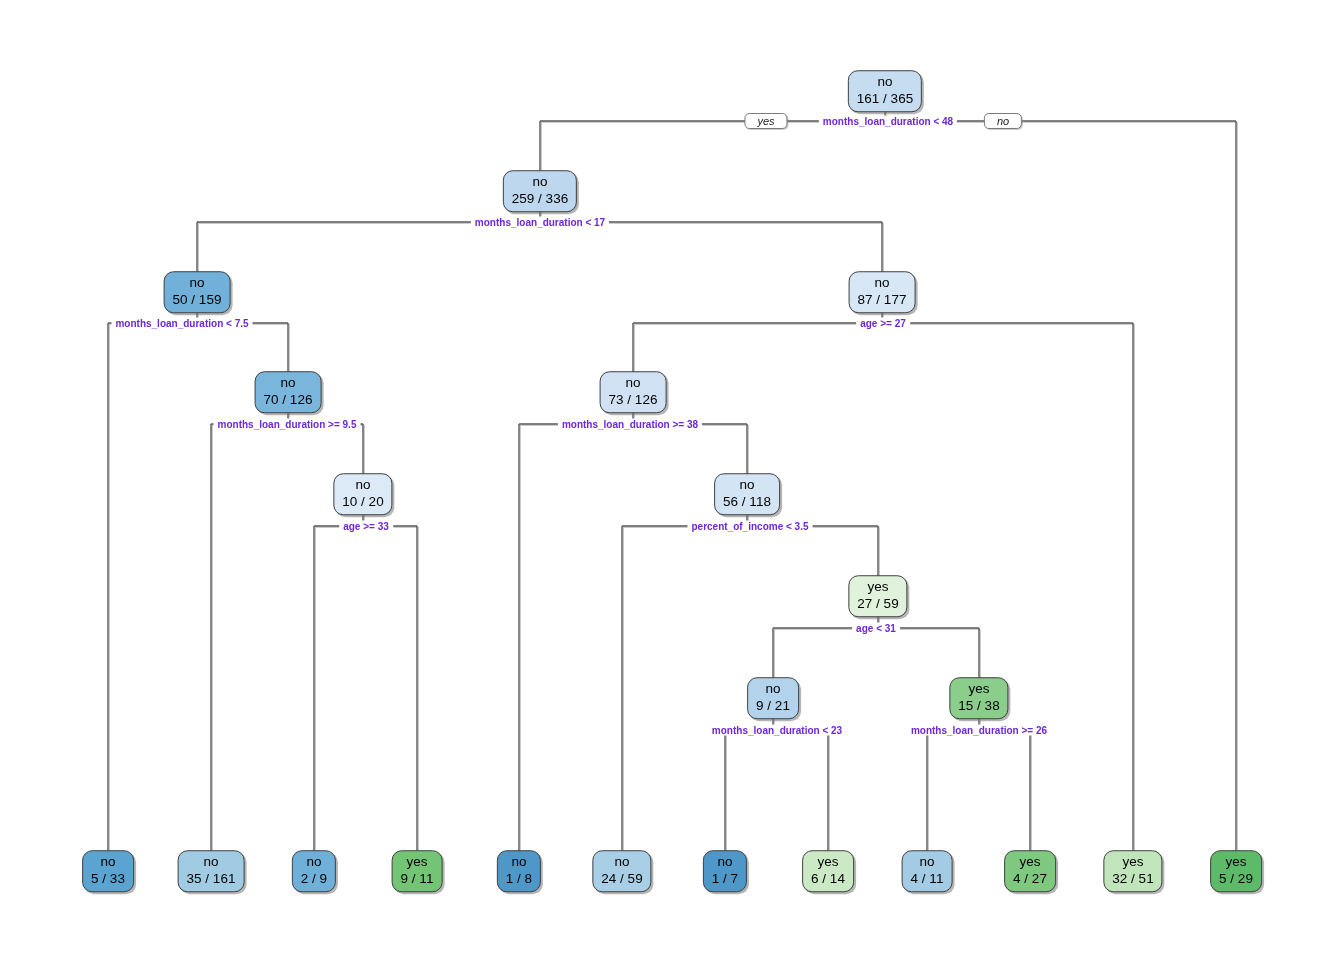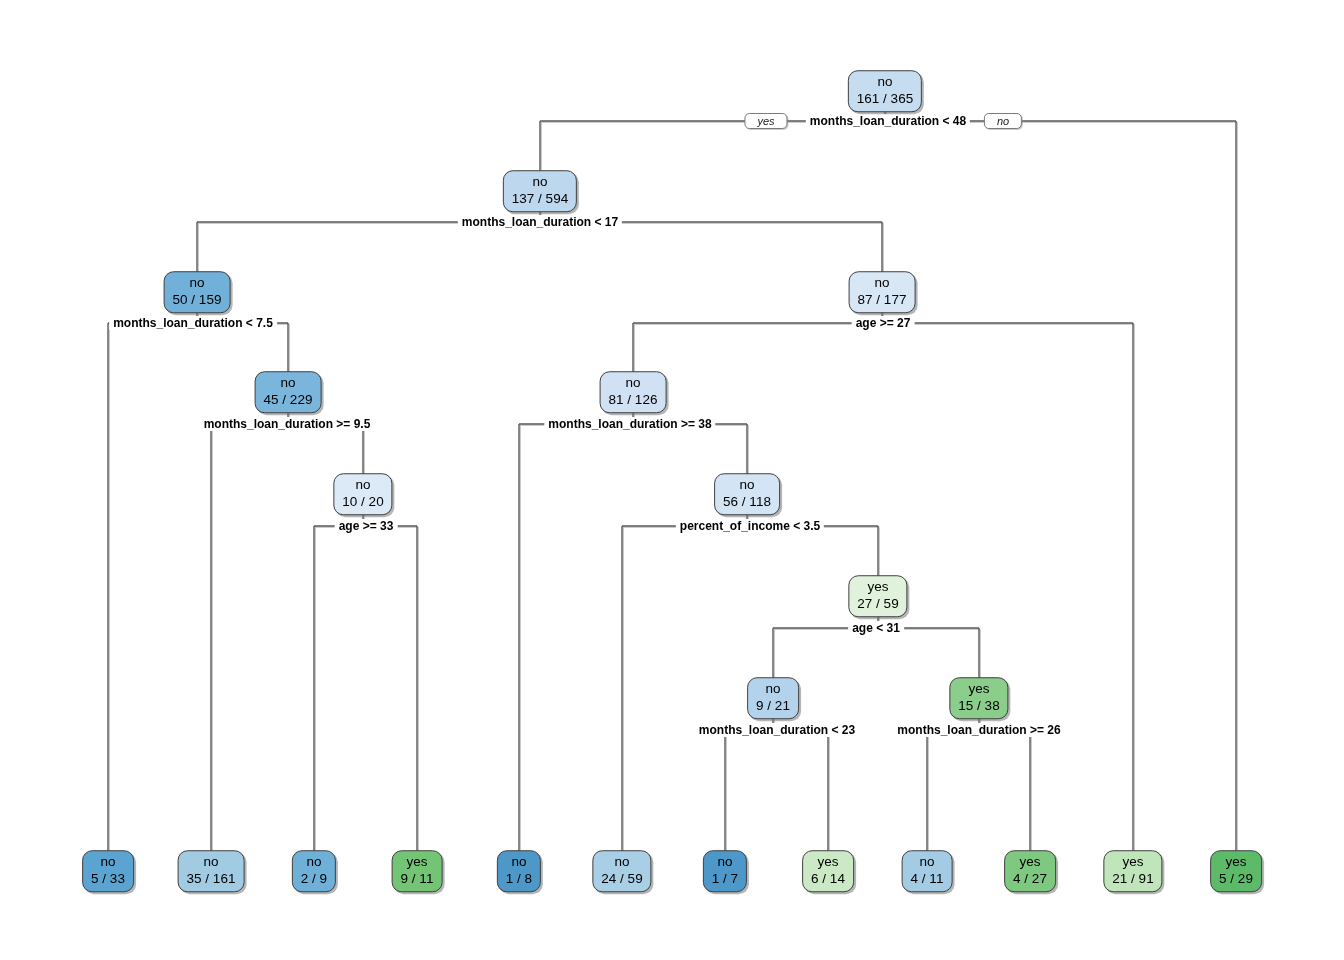--- a/index.html
+++ b/index.html
@@ -11,21 +11,21 @@
   .node{
     position:absolute;transform:translate(-50%,-50%);
     border:1.4px solid #3f3f3f;border-radius:10px;
     padding:2px 8px 3px 8px;text-align:center;white-space:nowrap;
     font-size:13.5px;line-height:1.28;color:#000;background:#fff;
     box-shadow:2px 2px 0 rgba(120,120,120,.55);
     z-index:3;
   }
   .split{
     position:absolute;transform:translate(-50%,-50%);
-    font-size:12px;font-weight:bold;color:#000000;background:#ffffff;
+    font-size:10px;font-weight:bold;color:#6d28d9;background:#ffffff;
     padding:0 4px;white-space:nowrap;z-index:2;
   }
   .elabel{
     position:absolute;transform:translate(-50%,-50%);
     font-size:11px;font-style:italic;color:#222;background:#ffffff;
     border:1px solid #7a7a7a;border-radius:5px;padding:1px 12px;
     white-space:nowrap;z-index:2;box-shadow:1px 1px 0 rgba(140,140,140,.45);
   }
 </style>
 </head>
@@ -57,60 +57,60 @@
                M633 411 V424 M519 424 H747 M519 424 V852 M747 424 V475
                M747 513 V526 M622 526 H878 M622 526 V852 M878 526 V577
                M878 615 V628 M773 628 H979 M773 628 V679 M979 628 V679
                M773 717 V730 M725 730 H828 M725 730 V852 M828 730 V852
                M979 717 V730 M927 730 H1030 M927 730 V852 M1030 730 V852"></path>
     </g>
   </svg>
 
   <div class="split" style="left:888px;top:121px">months_loan_duration &lt; 48</div>
   <div class="split" style="left:540px;top:222px">months_loan_duration &lt; 17</div>
-  <div class="split" style="left:193px;top:323px">months_loan_duration &lt; 7.5</div>
+  <div class="split" style="left:182px;top:323px">months_loan_duration &lt; 7.5</div>
   <div class="split" style="left:883px;top:323px">age &gt;= 27</div>
   <div class="split" style="left:287px;top:424px">months_loan_duration &gt;= 9.5</div>
   <div class="split" style="left:630px;top:424px">months_loan_duration &gt;= 38</div>
   <div class="split" style="left:366px;top:526px">age &gt;= 33</div>
   <div class="split" style="left:750px;top:526px">percent_of_income &lt; 3.5</div>
   <div class="split" style="left:876px;top:628px">age &lt; 31</div>
   <div class="split" style="left:777px;top:730px">months_loan_duration &lt; 23</div>
   <div class="split" style="left:979px;top:730px">months_loan_duration &gt;= 26</div>
 
   <div class="elabel" style="left:766px;top:121px">yes</div>
   <div class="elabel" style="left:1003px;top:121px">no</div>
 
   <div class="node" style="left: 885px; top: 91px; background: rgb(197, 220, 241);">
     <div>no</div>
     <div>161 / 365</div>
   </div>
   <div class="node" style="left: 540px; top: 191px; background: rgb(189, 215, 238);">
     <div>no</div>
-    <div>137 / 594</div>
+    <div>259 / 336</div>
   </div>
   <div class="node" style="left: 197px; top: 292px; background: rgb(112, 176, 217);">
     <div>no</div>
     <div>50 / 159</div>
   </div>
   <div class="node" style="left: 882px; top: 292px; background: rgb(216, 231, 246);">
     <div>no</div>
     <div>87 / 177</div>
   </div>
   <div class="node" style="left: 288px; top: 392px; background: rgb(122, 181, 220);">
     <div>no</div>
-    <div>45 / 229</div>
+    <div>70 / 126</div>
   </div>
   <div class="node" style="left: 363px; top: 494px; background: rgb(220, 233, 247);">
     <div>no</div>
     <div>10 / 20</div>
   </div>
   <div class="node" style="left: 633px; top: 392px; background: rgb(207, 225, 243);">
     <div>no</div>
-    <div>81 / 126</div>
+    <div>73 / 126</div>
   </div>
   <div class="node" style="left: 747px; top: 494px; background: rgb(211, 228, 244);">
     <div>no</div>
     <div>56 / 118</div>
   </div>
   <div class="node" style="left: 878px; top: 596px; background: rgb(225, 242, 220);">
     <div>yes</div>
     <div>27 / 59</div>
   </div>
   <div class="node" style="left: 773px; top: 698px; background: rgb(179, 211, 236);">
@@ -157,20 +157,20 @@
   <div class="node" style="left: 927px; top: 871px; background: rgb(163, 204, 228);">
     <div>no</div>
     <div>4 / 11</div>
   </div>
   <div class="node" style="left: 1030px; top: 871px; background: rgb(126, 200, 128);">
     <div>yes</div>
     <div>4 / 27</div>
   </div>
   <div class="node" style="left: 1133px; top: 871px; background: rgb(192, 229, 186);">
     <div>yes</div>
-    <div>21 / 91</div>
+    <div>32 / 51</div>
   </div>
   <div class="node" style="left: 1236px; top: 871px; background: rgb(92, 186, 105);">
     <div>yes</div>
     <div>5 / 29</div>
   </div>
 
 </div>
 
 </body></html>

